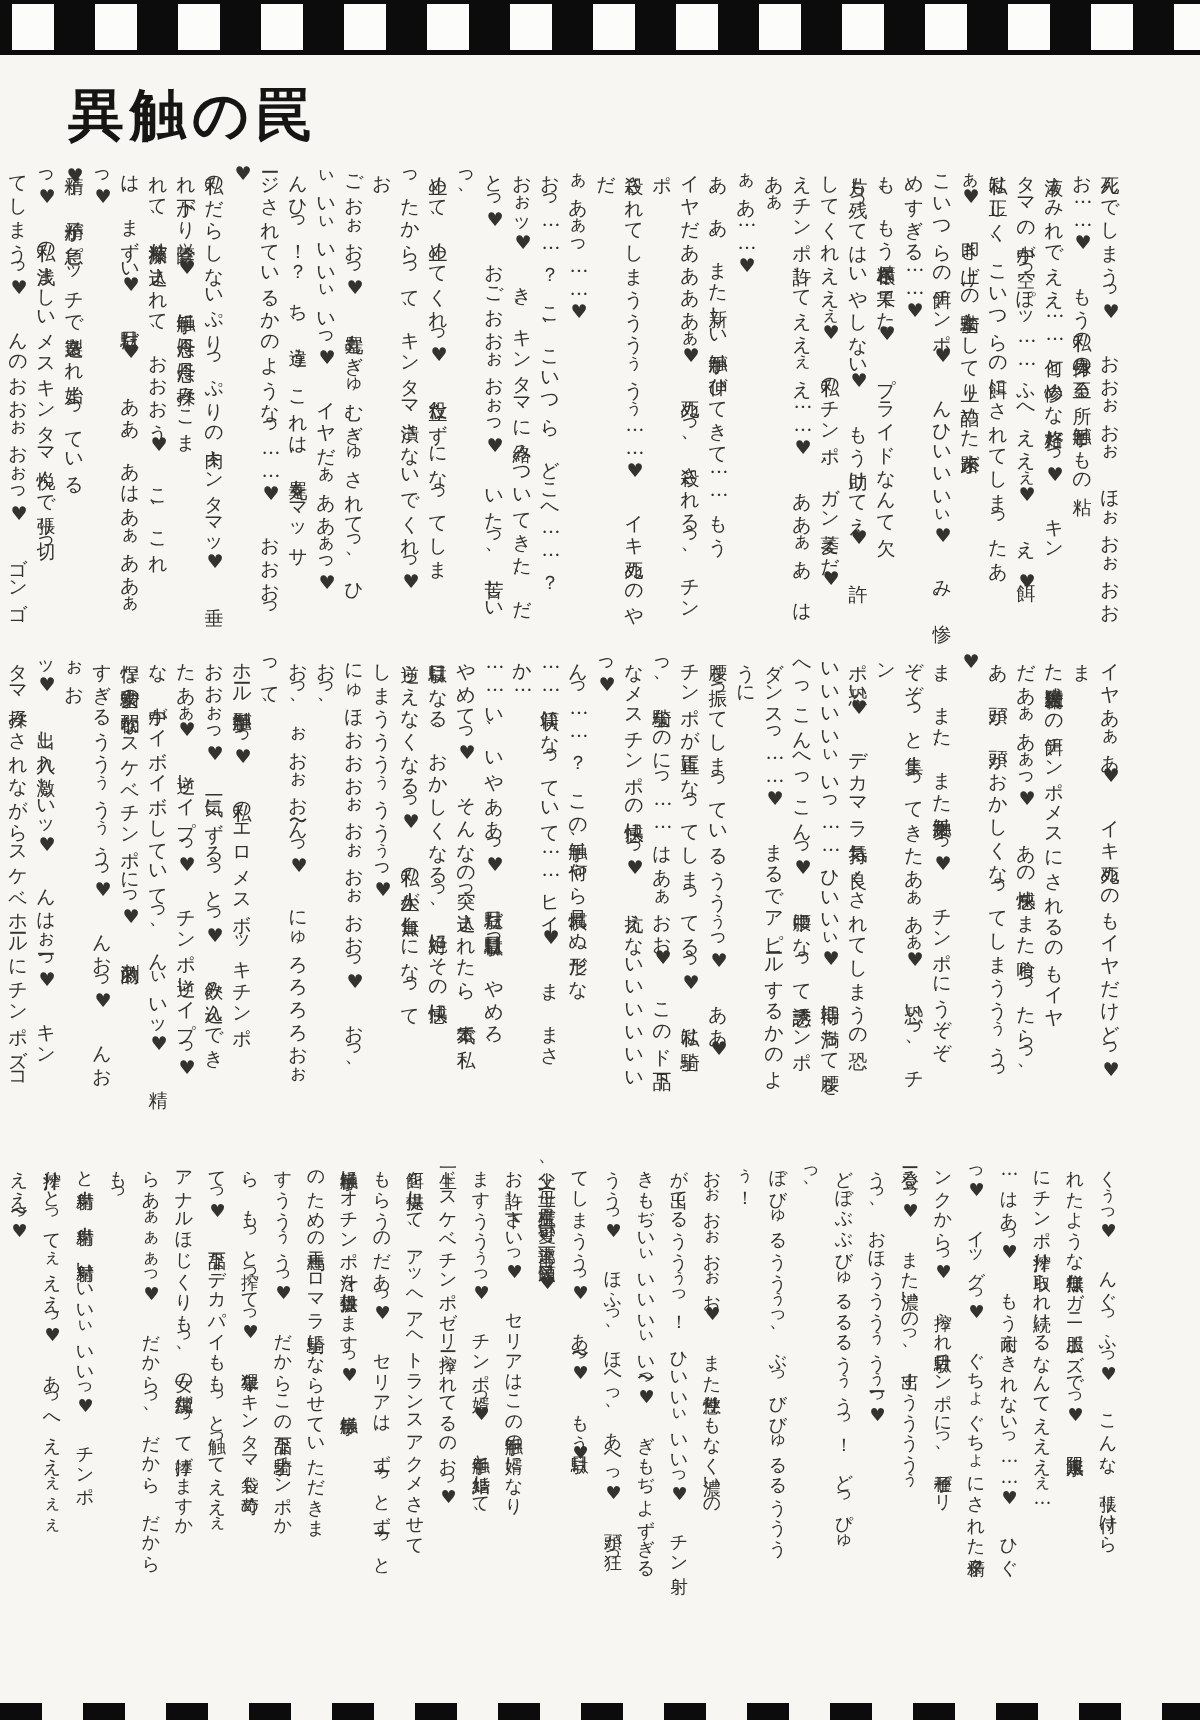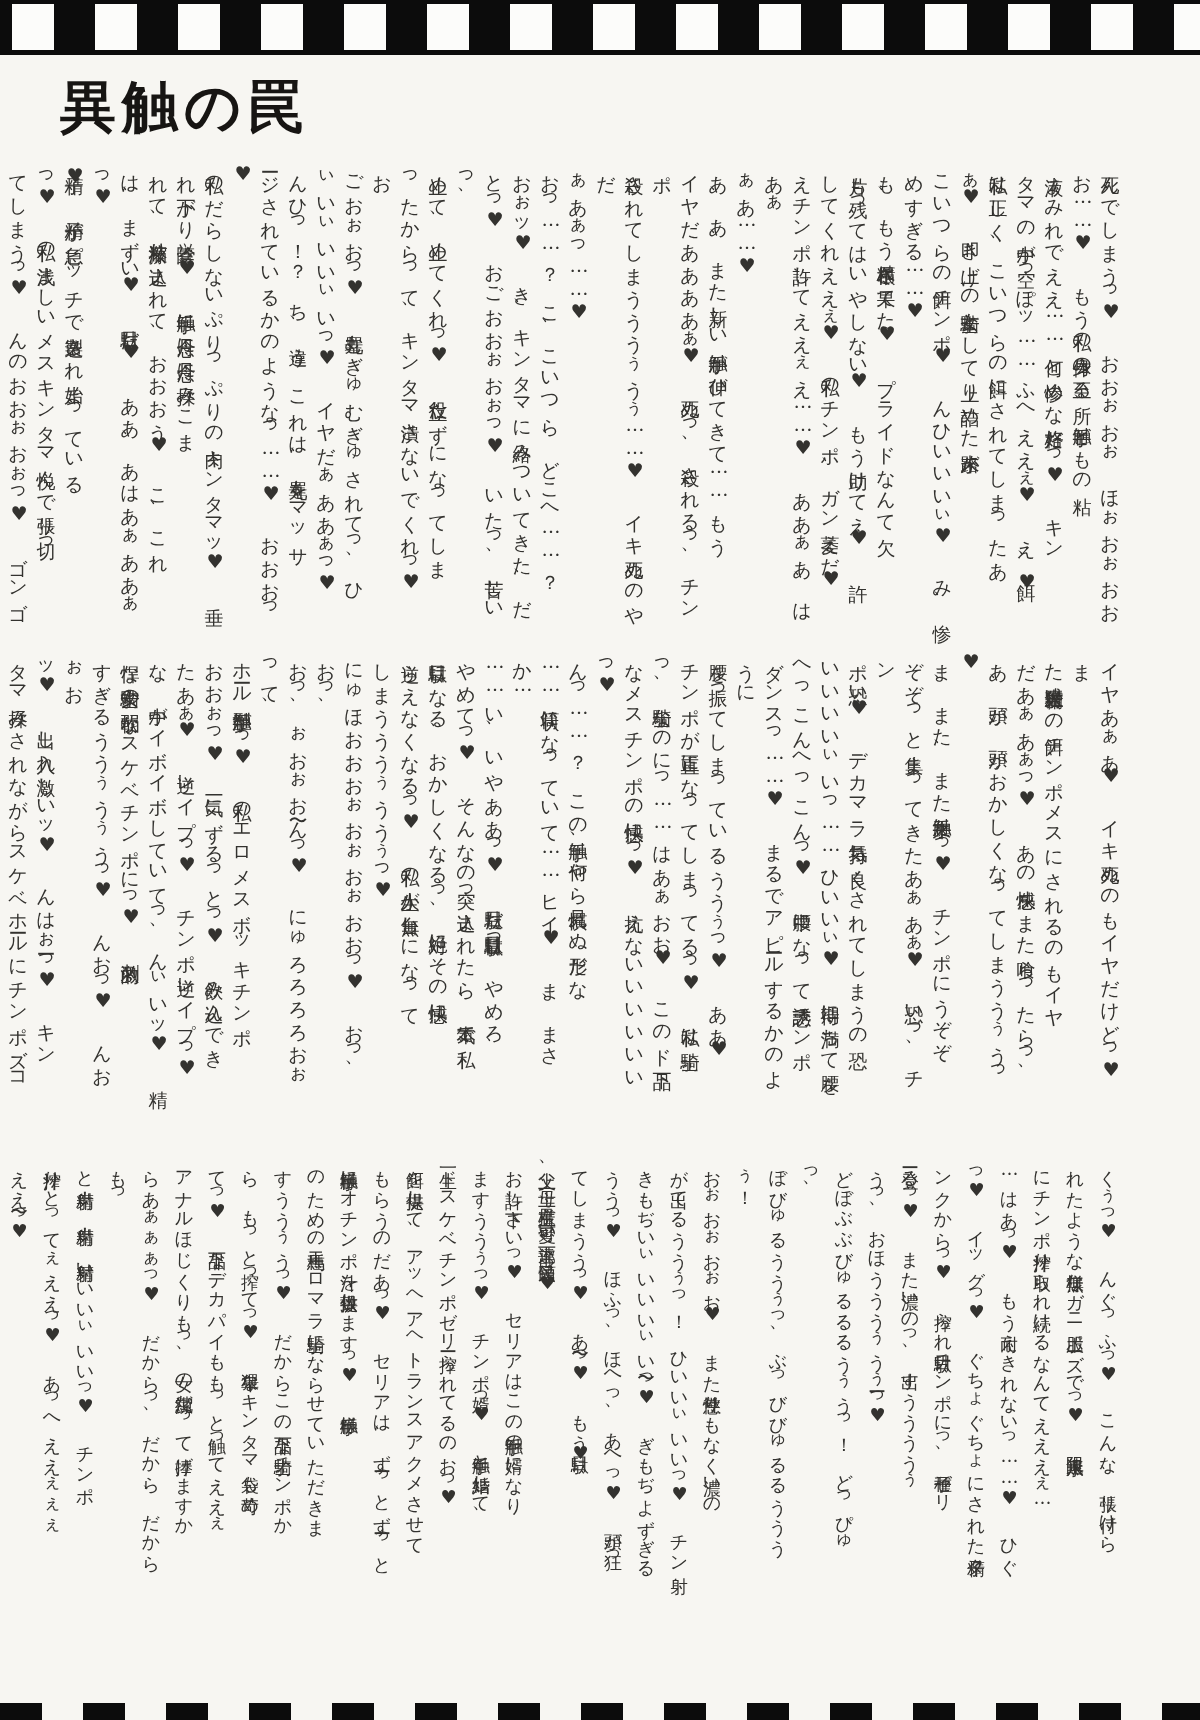--- a/index.html
+++ b/index.html
@@ -30,21 +30,21 @@
     background:#fcfcfa;
   }
   .film-strip.bottom{
     top:1703px;height:17px;
     background:repeating-linear-gradient(90deg,#0c0c0c 0 42px,#f7f6f2 42px 83px);
   }
   
   .title{
     position:absolute;
     top:62px;left:52px;
-    margin:8px;
+    margin:16px;
     font-size:56px;
     font-weight:bold;
     letter-spacing:6px;
     color:#171513;
   }
   
   .vblock{
     position:absolute;
     right:75px;
     writing-mode:vertical-rl;

